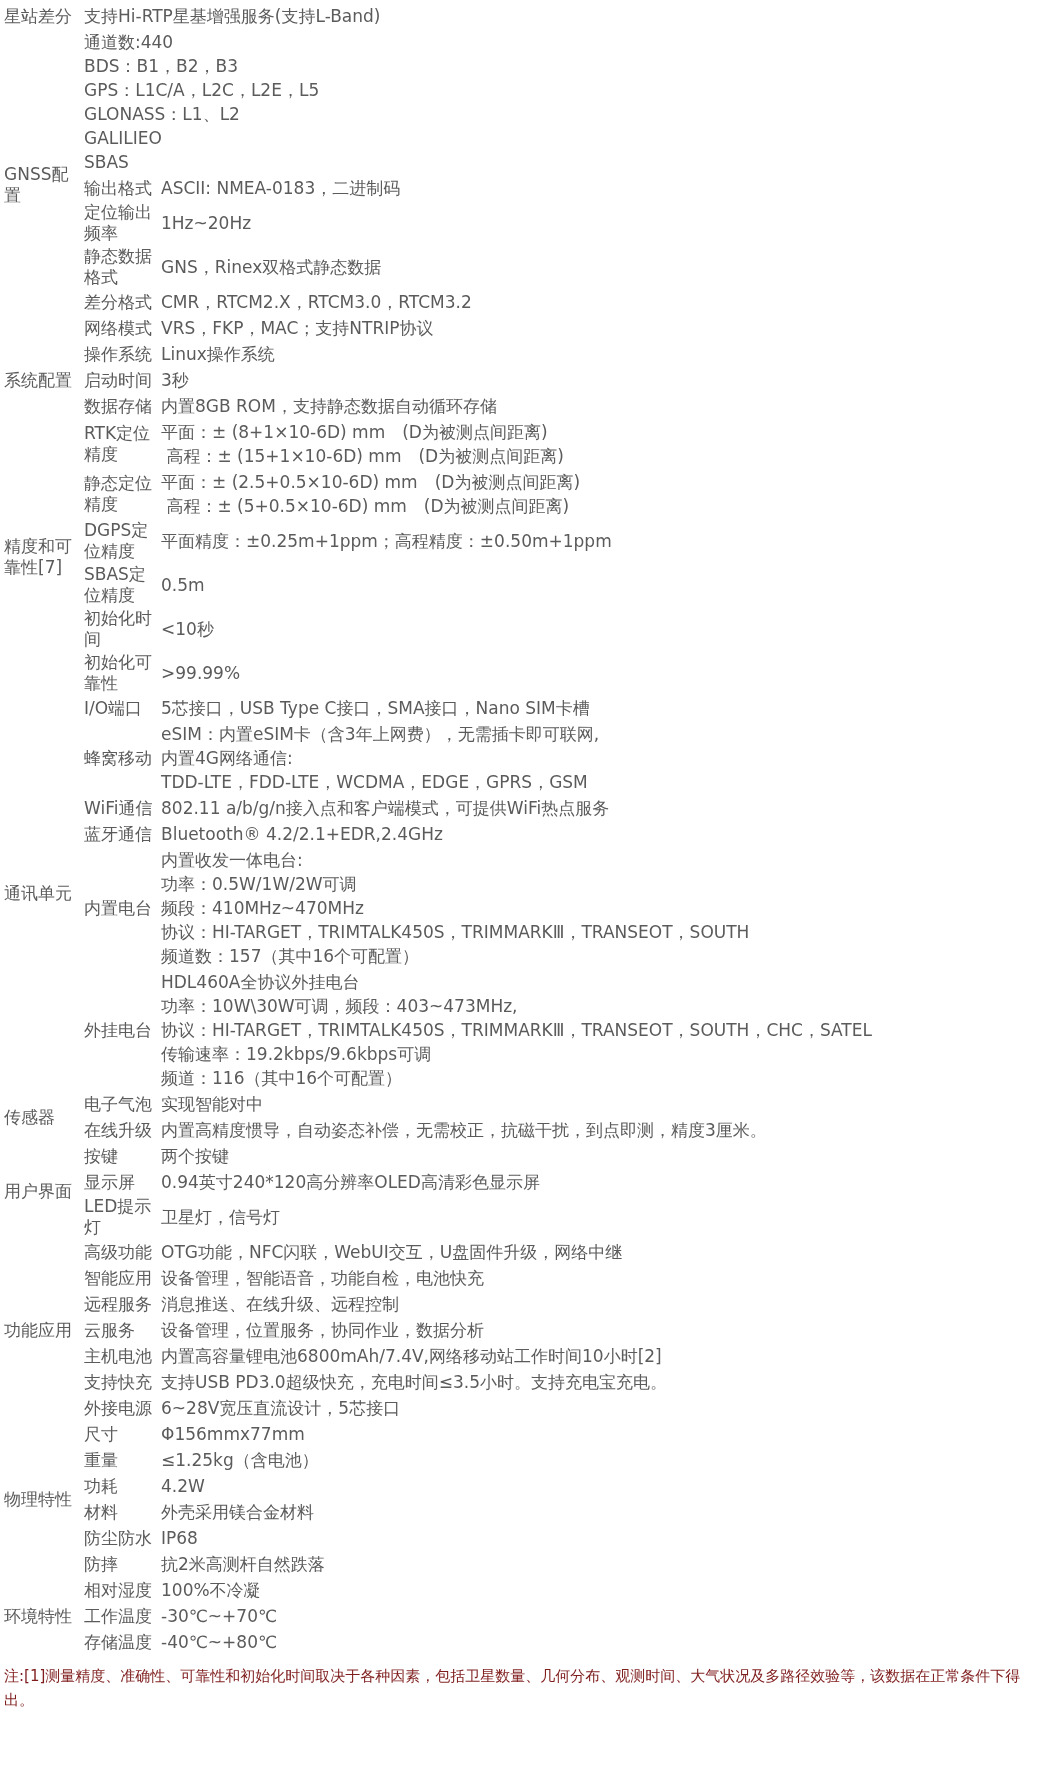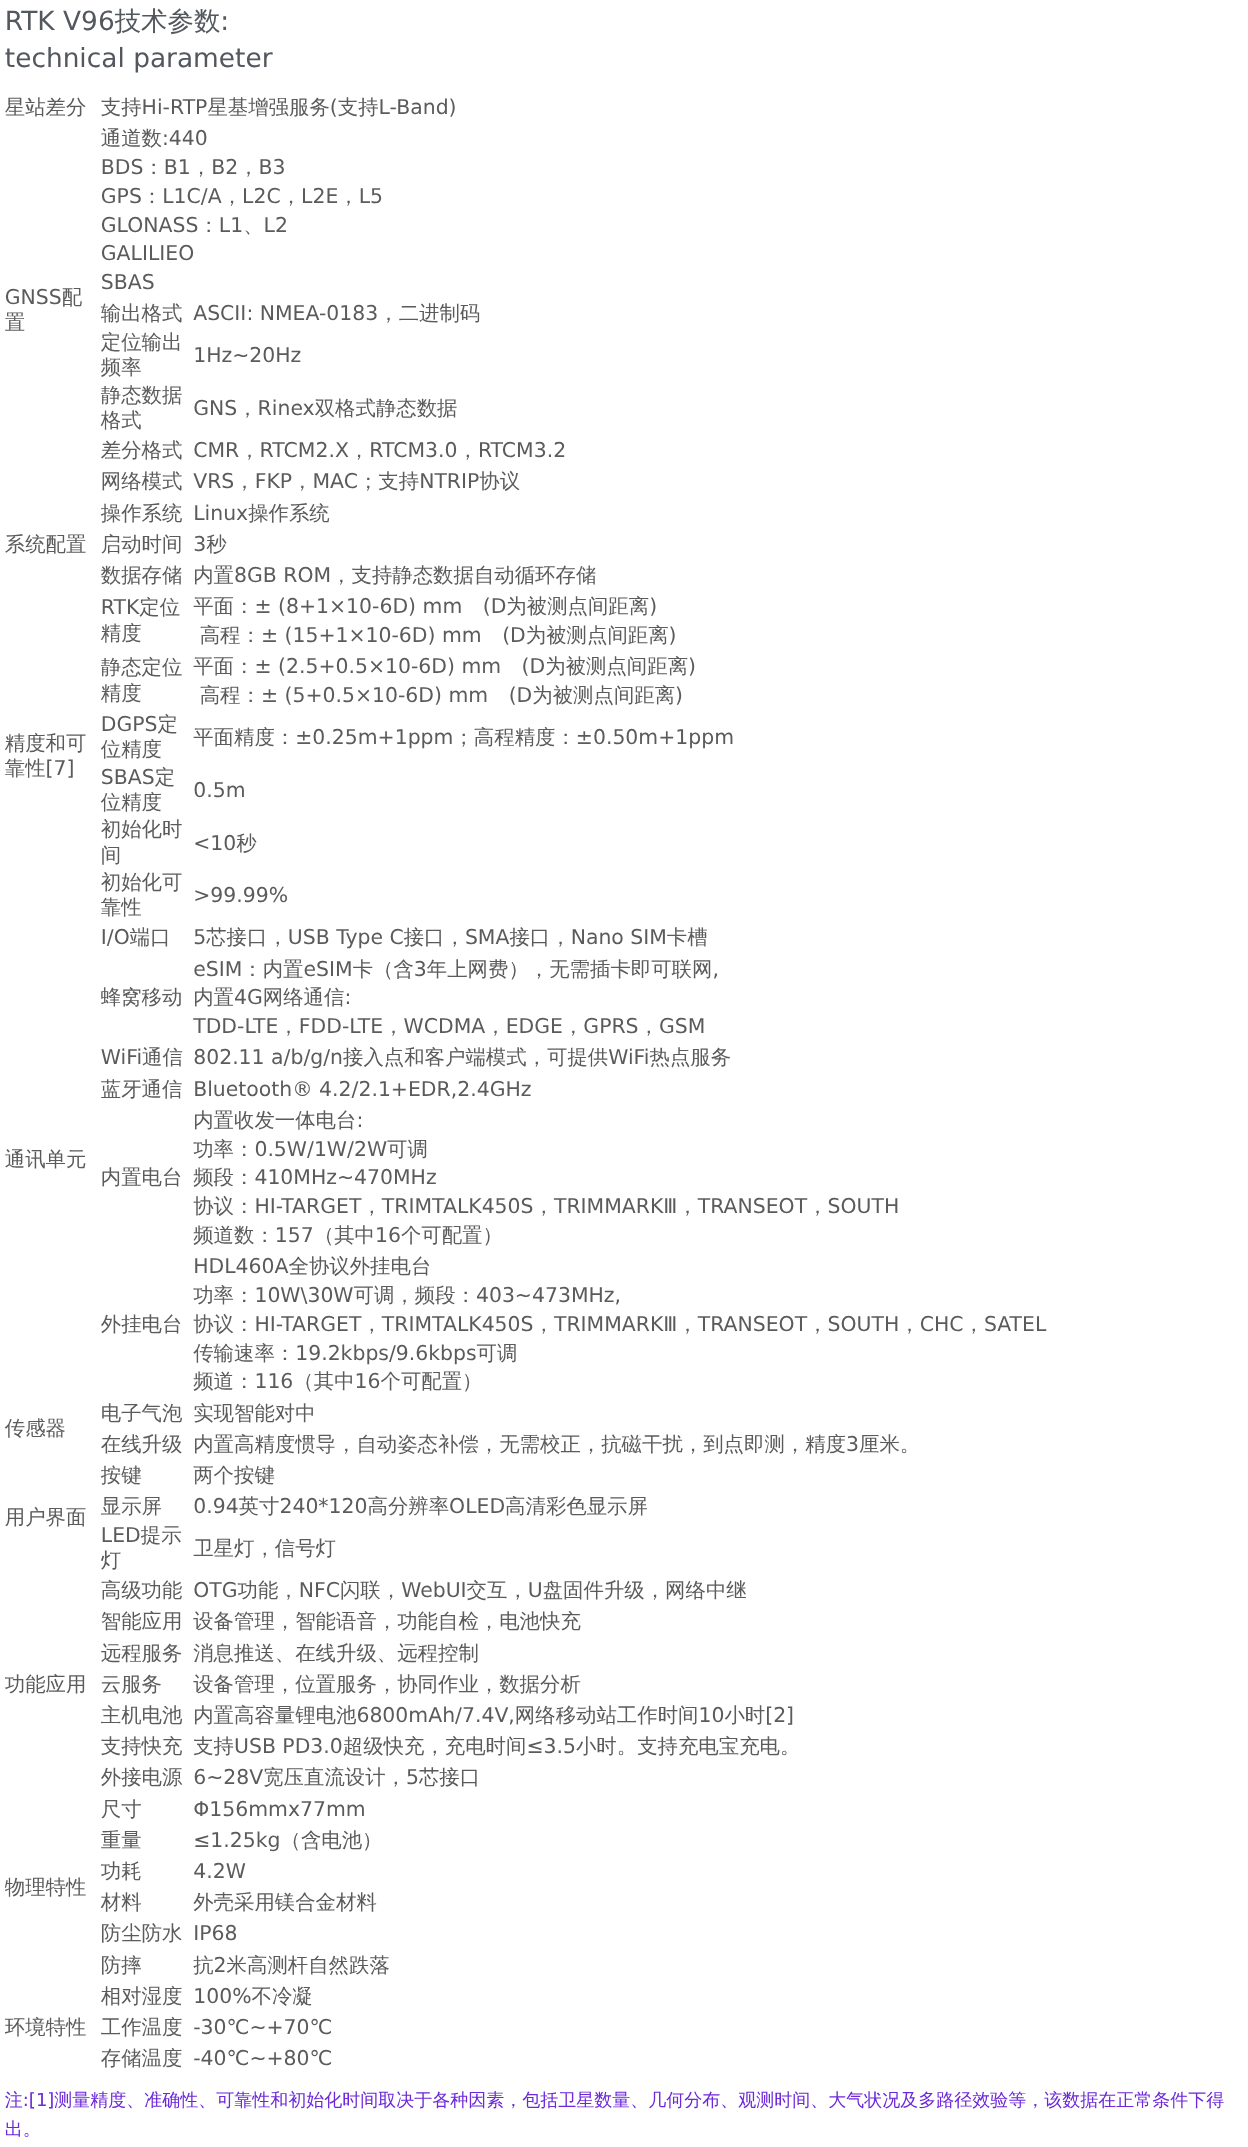--- a/index.html
+++ b/index.html
@@ -46,36 +46,32 @@
     overflow-wrap: break-word;
     margin-top: 36px;
   }
   td.val .vline {
     line-height: 24px;
     white-space: pre-wrap;
   }
   .notes {
     margin-top: 9px;
     font-size: 15px;
-    color: #6d28d9;
+    color: #7f1d1d;
   }
   .note {
     line-height: 24px;
     white-space: pre-wrap;
   }
 </style>
 </head>
 <body>
 
 <div class="page">
 
-  <div class="title-block">
-    <div class="title-line">RTK V96技术参数:</div>
-    <div class="title-line">technical parameter</div>
-  </div>
 
   <table class="spec">
     <colgroup>
       <col style="width:80px">
       <col style="width:77px">
       <col>
     </colgroup>
     <tbody>
         <tr>
           <td class="cat" rowspan="1">星站差分</td>

